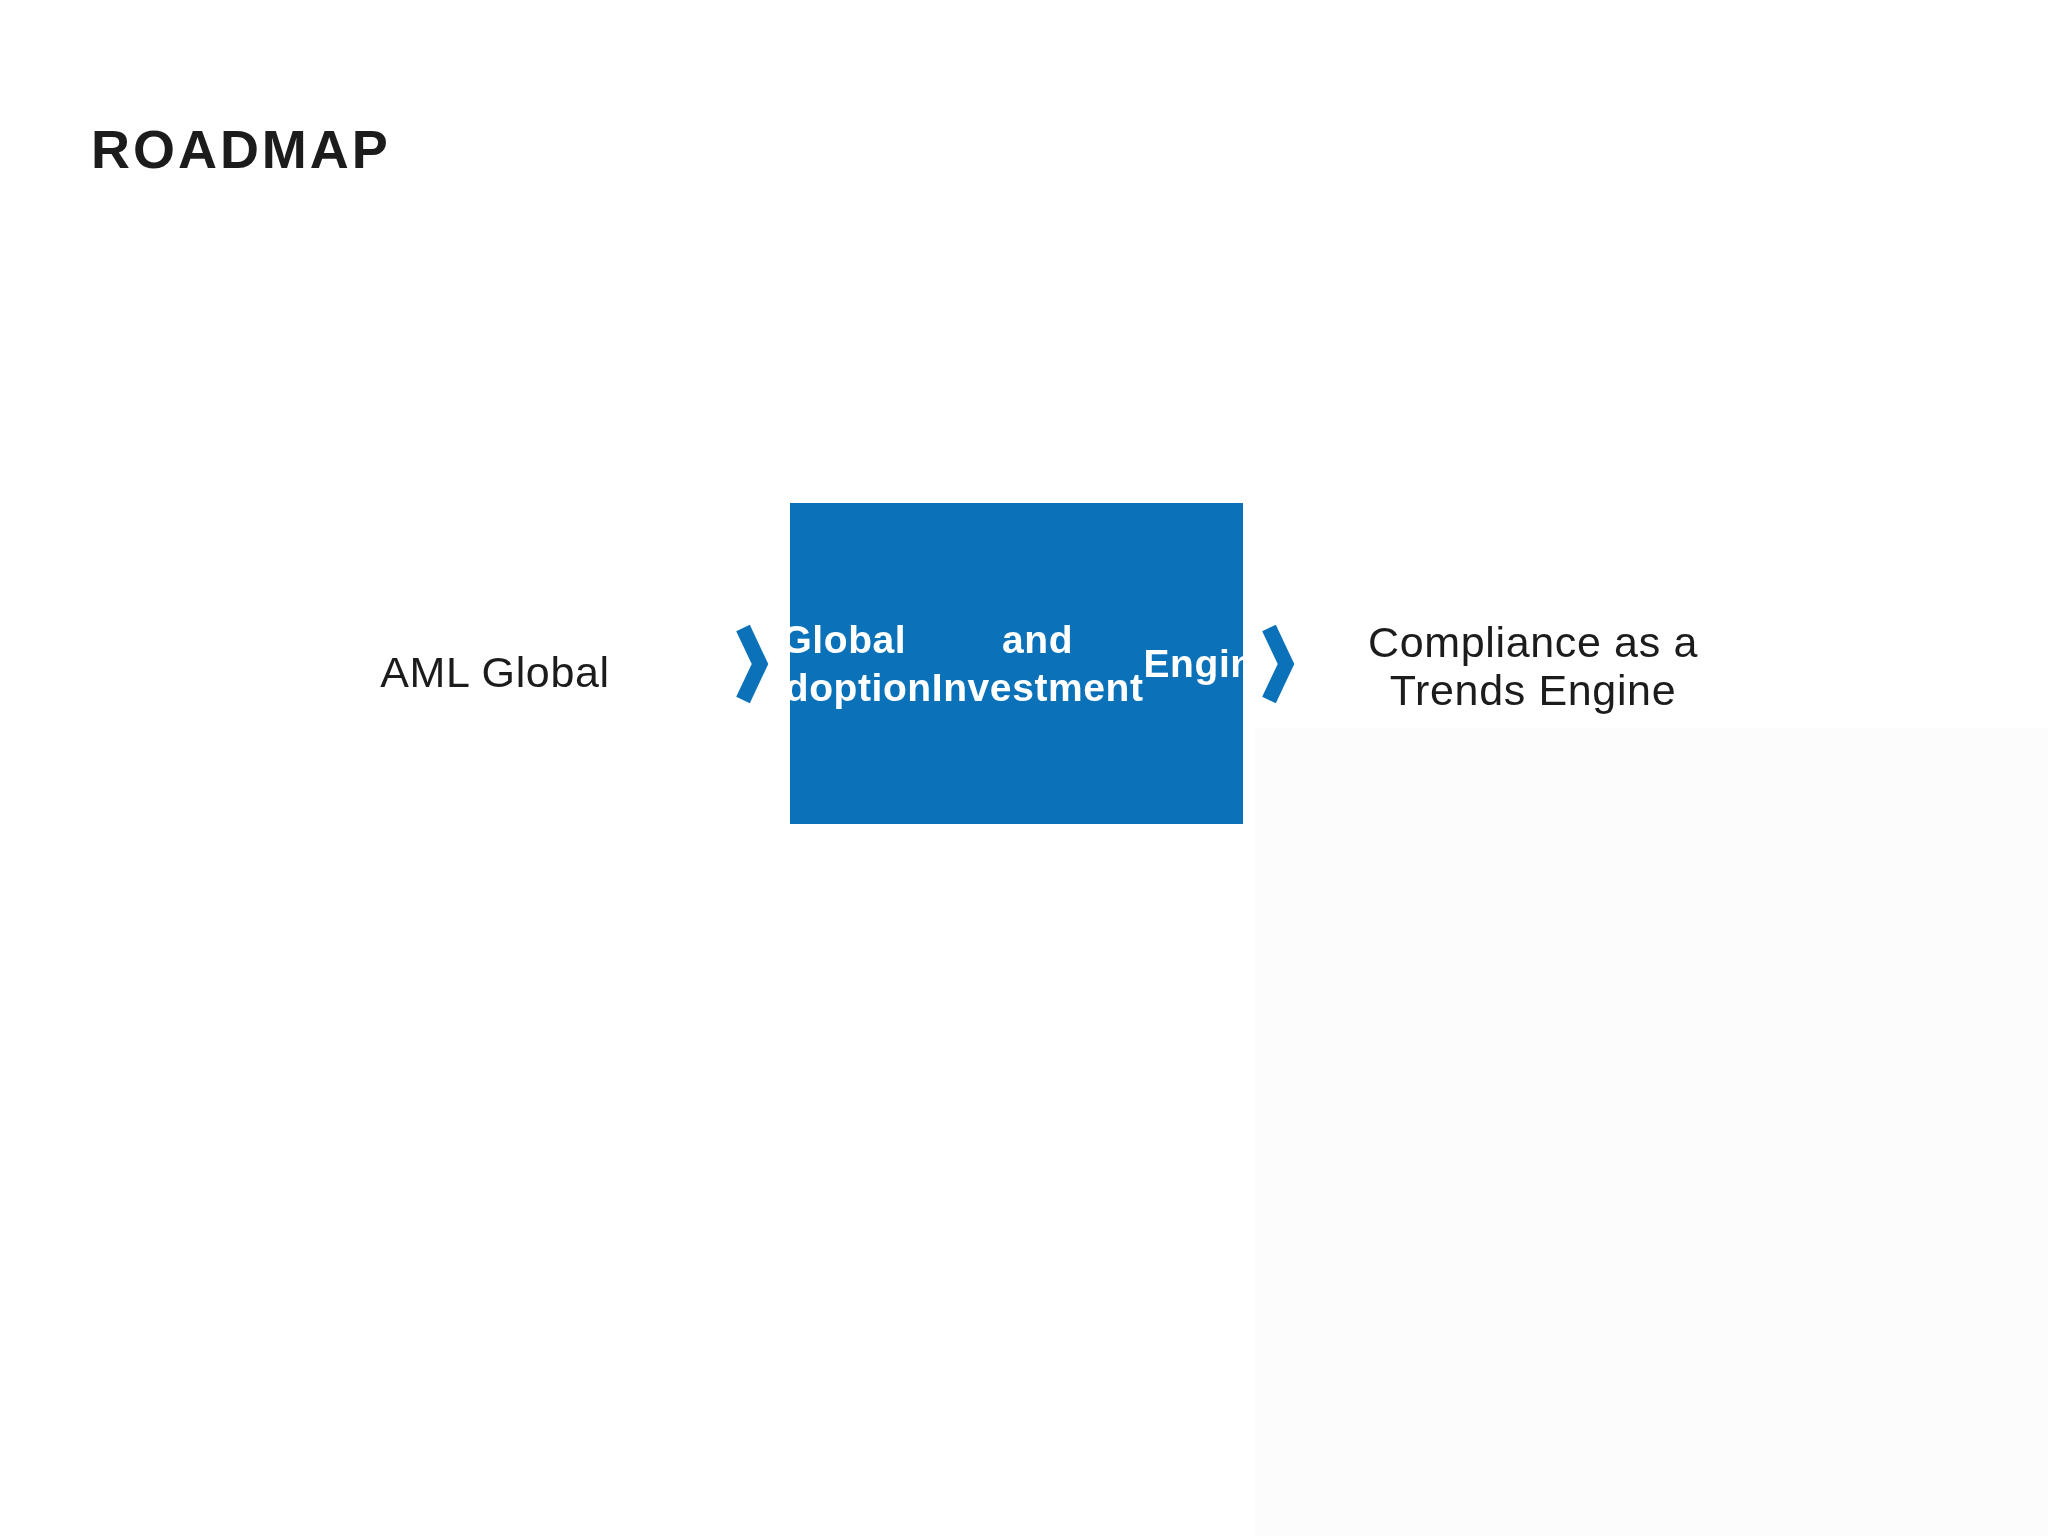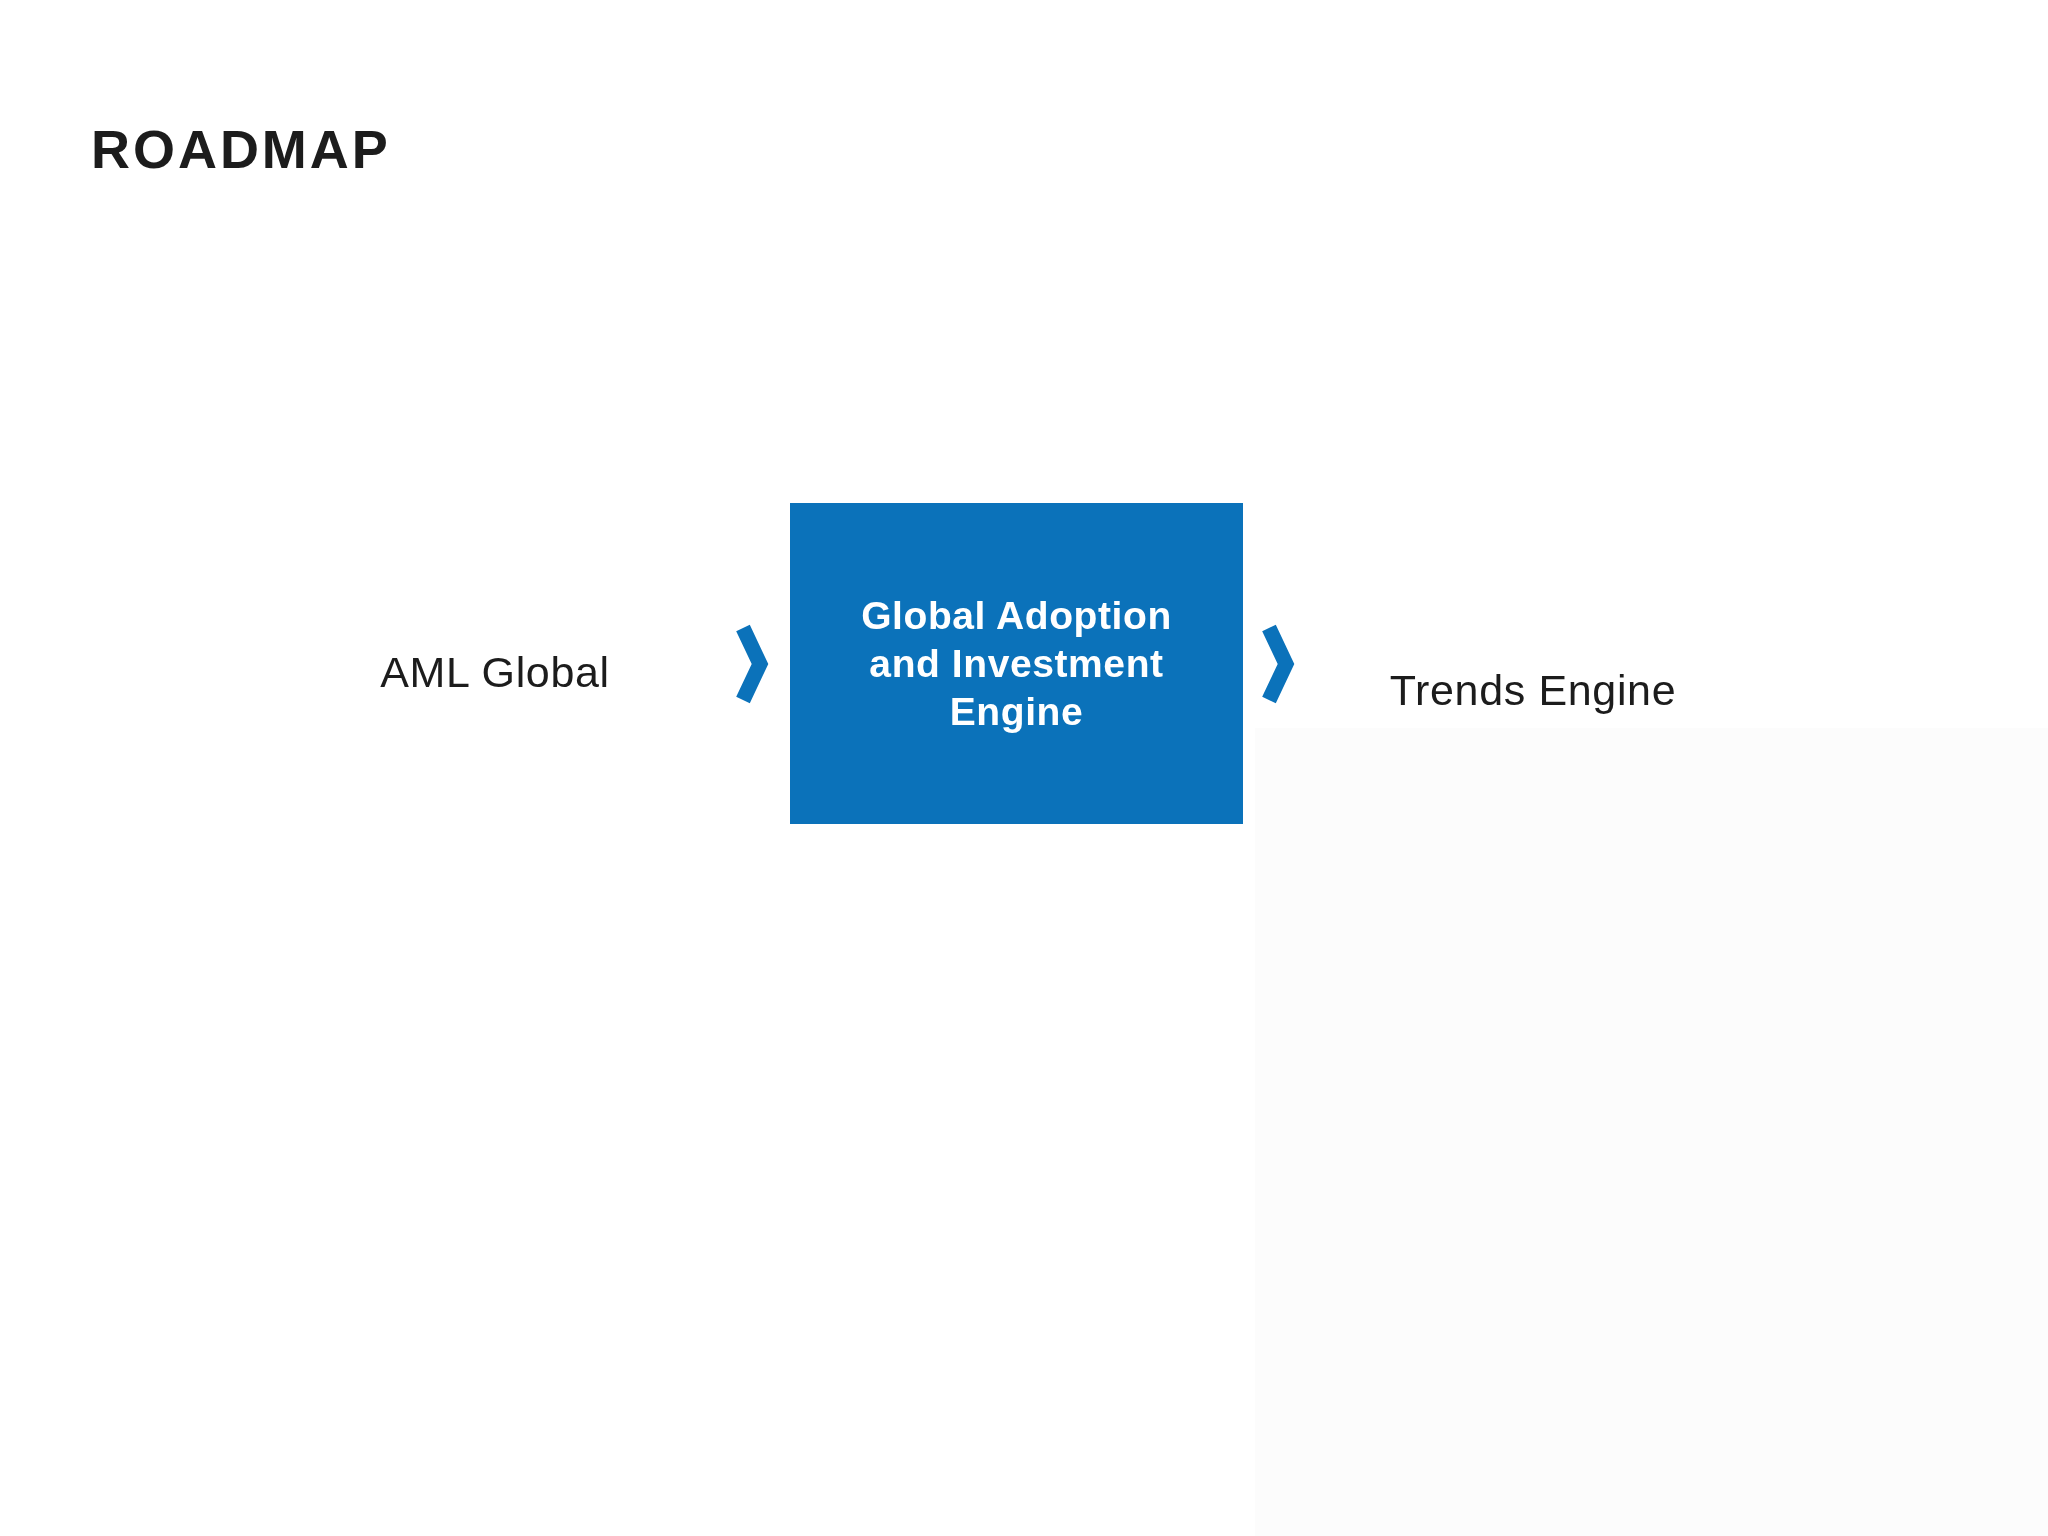--- a/index.html
+++ b/index.html
@@ -65,21 +65,21 @@
   .chevron-left  { left: 733px;  top: 618px; }
   .chevron-right { left: 1259px; top: 618px; }
   .active-box {
     position: absolute;
     left: 790px;
     top: 503px;
     width: 453px;
     height: 321px;
     background: var(--accent-blue, #0b72ba);
     display: flex;
-    flex-direction: column;
+    flex-direction: row;
     align-items: center;
     justify-content: center;
     z-index: 1;
   }
   .active-box .box-line {
     color: var(--box-text, #ffffff);
     font-size: 39px;
     font-weight: 700;
     letter-spacing: 0.015em;
     line-height: 48px;
@@ -108,17 +108,17 @@
     <span class="box-line">Global Adoption</span>
     <span class="box-line">and Investment</span>
     <span class="box-line">Engine</span>
   </div>
 
   <svg class="chevron chevron-right" viewBox="0 0 38 92" xmlns="http://www.w3.org/2000/svg">
     <polygon points="16.8,6.8 35.3,46 16.8,85.2 3.2,78.8 18.7,46 3.2,13.2" fill="#0B72BA"></polygon>
   </svg>
 
   <div class="step-text step-compliance">
-    <br>
+    <span>Compliance as a</span><br>
     <span>Trends Engine</span>
   </div>
 
 </div>
 
 </body></html>

